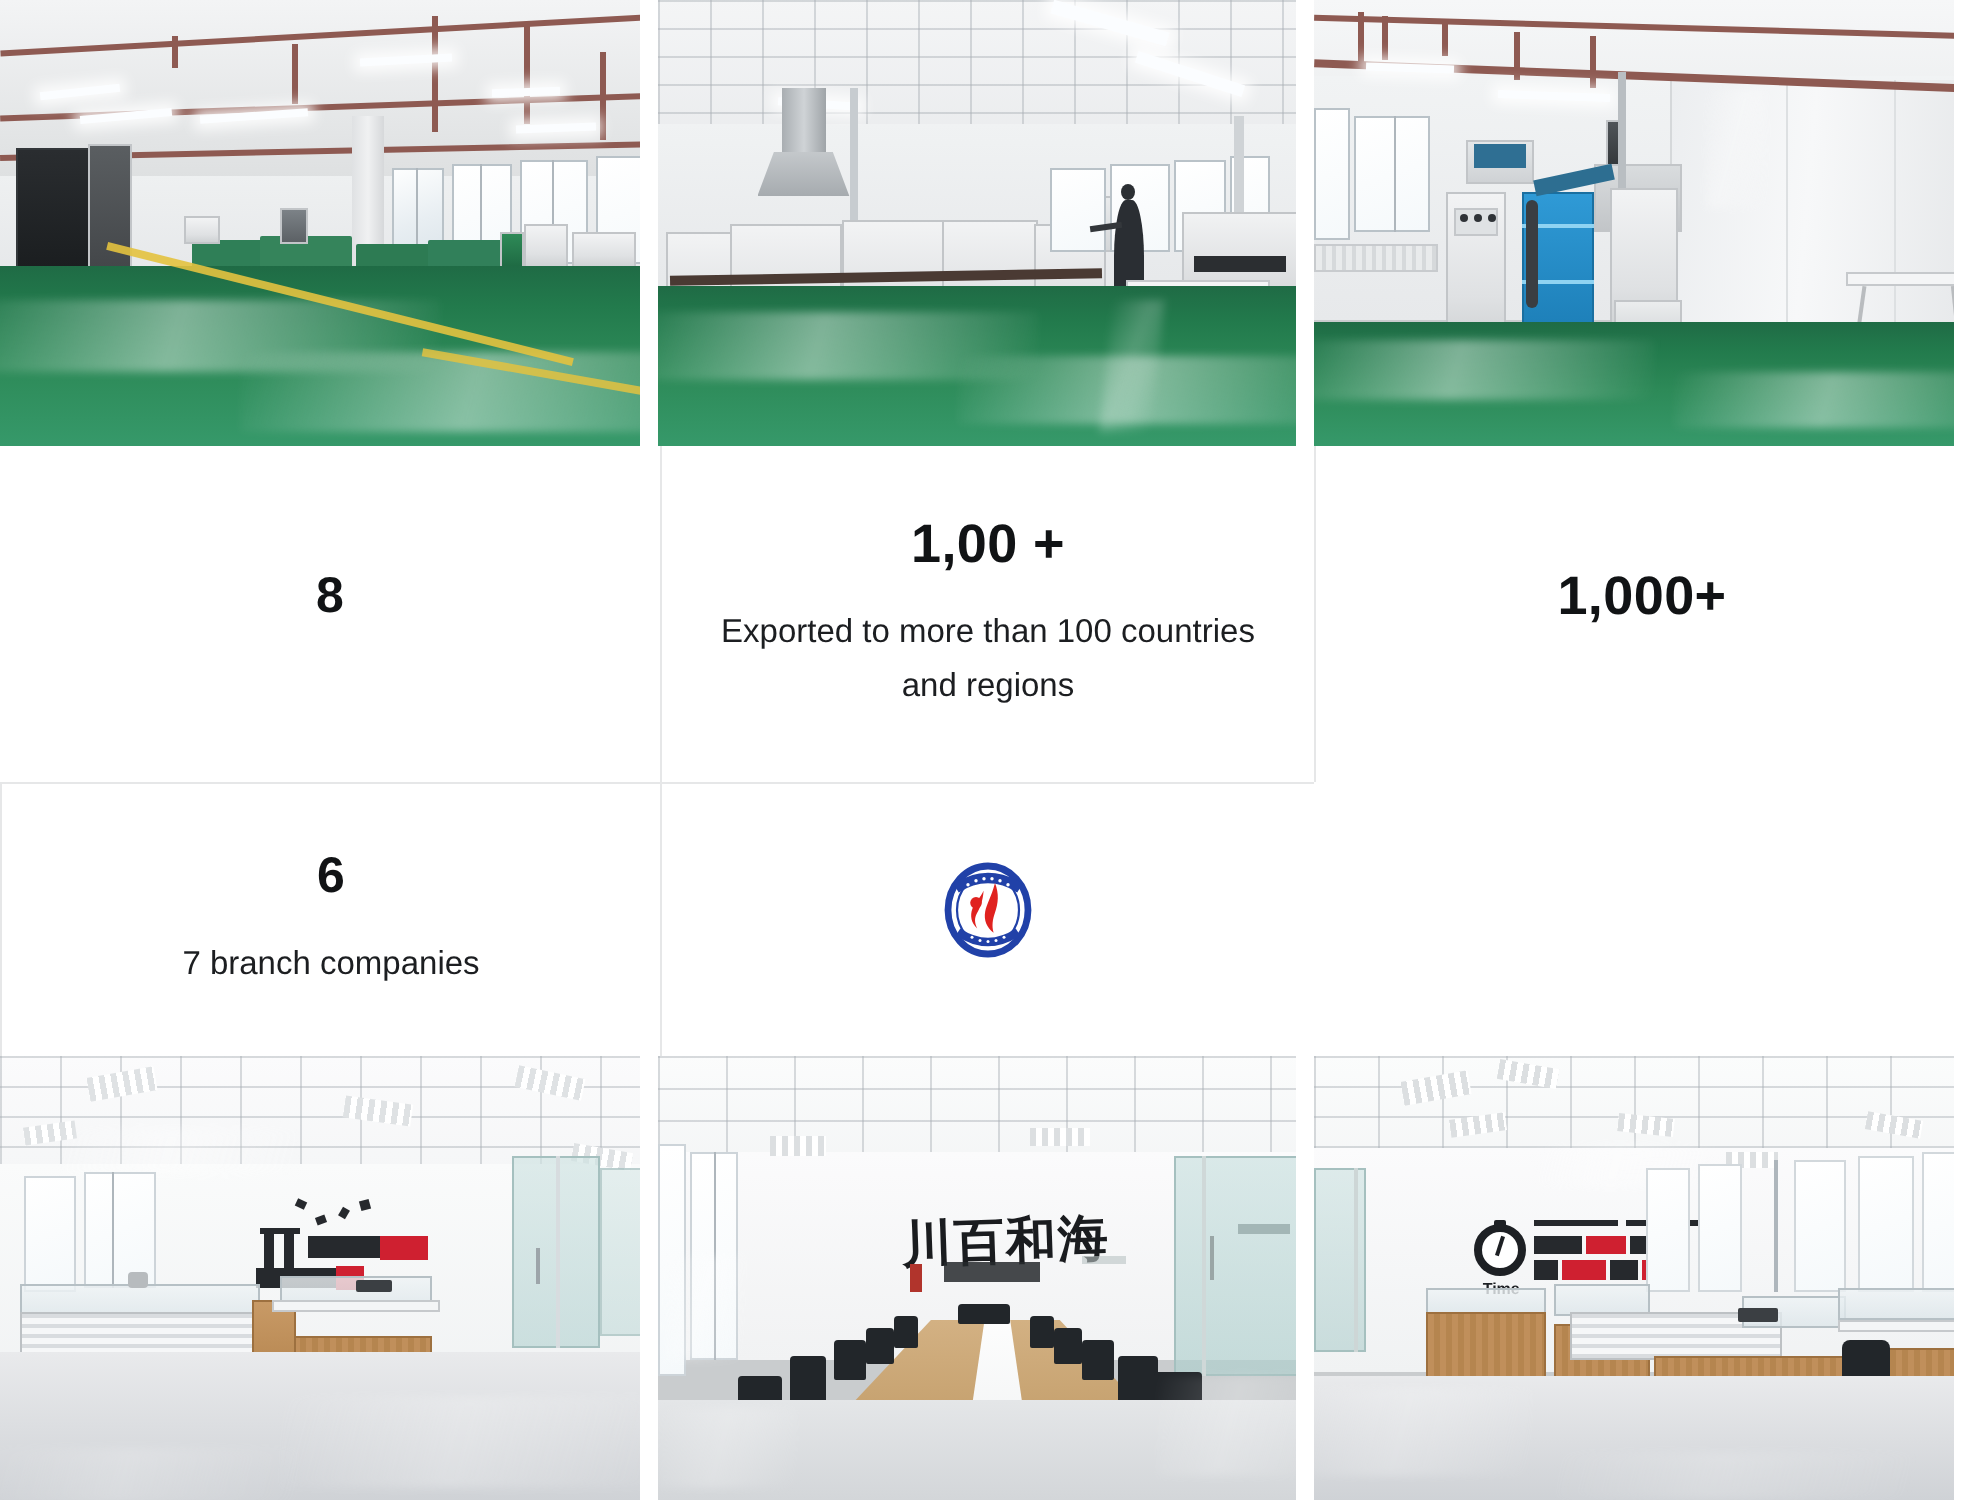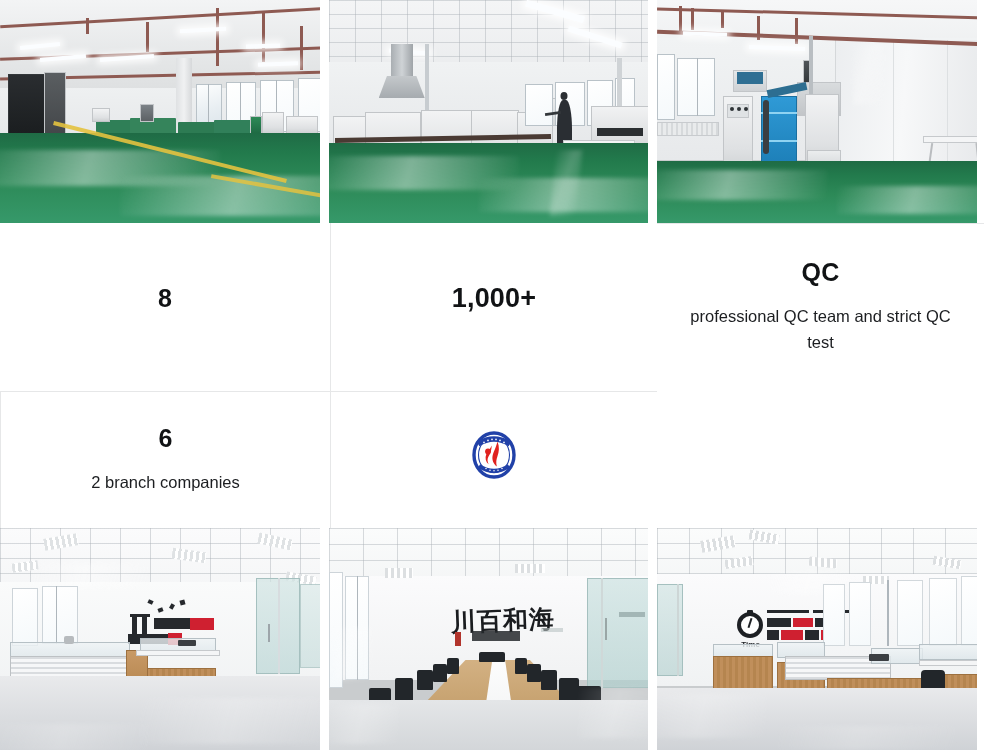--- a/index.html
+++ b/index.html
@@ -375,33 +375,33 @@
       </div>
     </div>
   </div>
 
   <div class="stats">
 
     <div class="stat-cell">
       <div class="stat-value">8</div>
     </div>
 
+    <div class="stat-cell bl">
+      <div class="stat-value big">1,00 +</div>
+      <div class="stat-label">Exported to more than 100 countries and regions</div>
+    </div>
 
     <div class="stat-cell bl">
       <div class="stat-value big">1,000+</div>
     </div>
 
-    <div class="stat-cell bt">
-      <div class="stat-value">QC</div>
-      <div class="stat-label">professional QC team and strict QC test</div>
-    </div>
 
     <div class="stat-cell bl bt">
       <div class="stat-value">6</div>
-      <div class="stat-label">2 branch companies</div>
+      <div class="stat-label">7 branch companies</div>
     </div>
 
     <div class="stat-cell bl bt">
       <div class="cert-badge">
         <svg viewBox="0 0 56 50" aria-hidden="true">
           <ellipse cx="28" cy="25" rx="20" ry="22" fill="#ffffff" stroke="#2141a8" stroke-width="3.4"></ellipse>
           <ellipse cx="28" cy="25" rx="15.5" ry="17.5" fill="none" stroke="#2141a8" stroke-width="1.1"></ellipse>
           <path d="M12 14 Q28 4 44 14" fill="none" stroke="#2141a8" stroke-width="5.2"></path>
           <path d="M13 36 Q28 46 43 36" fill="none" stroke="#2141a8" stroke-width="4.2"></path>
           <g fill="#ffffff">

